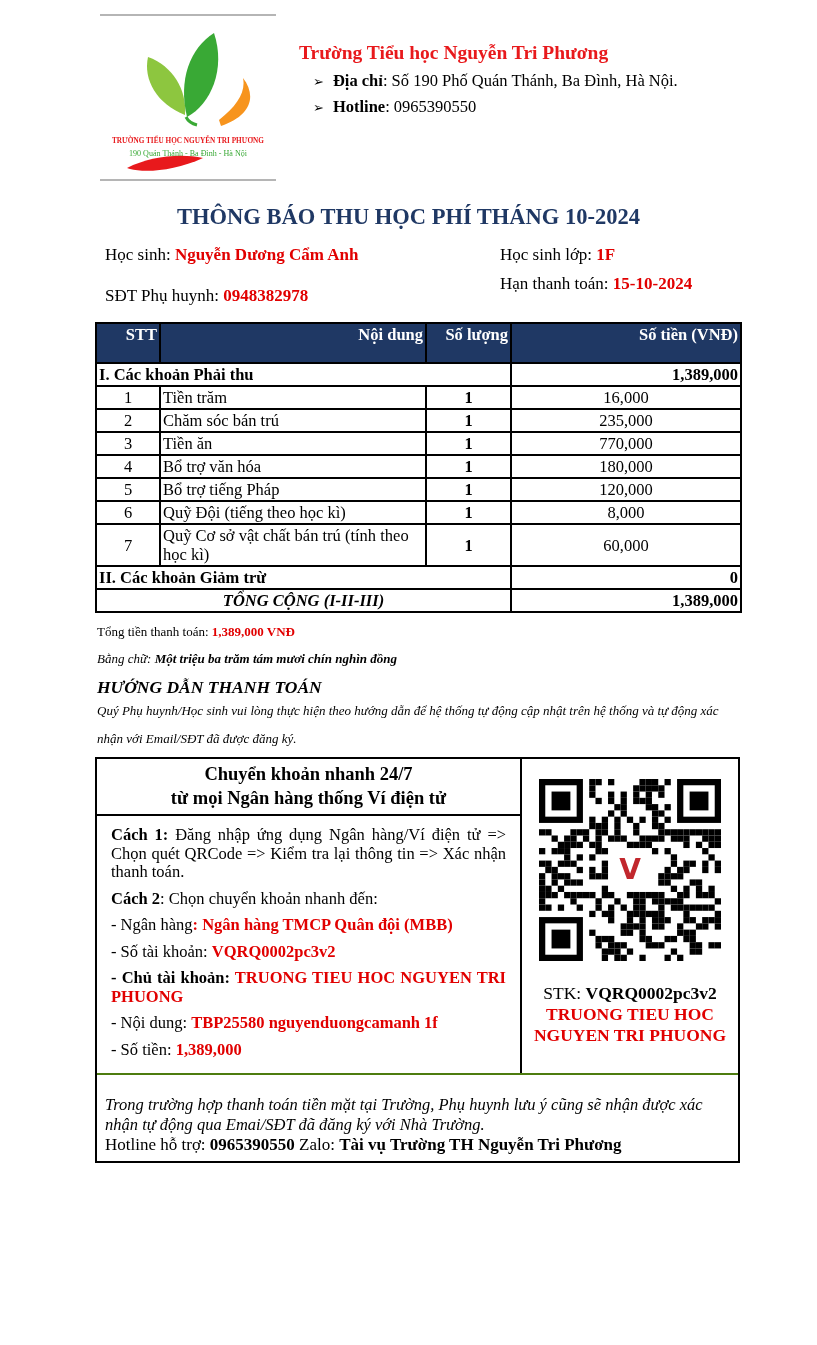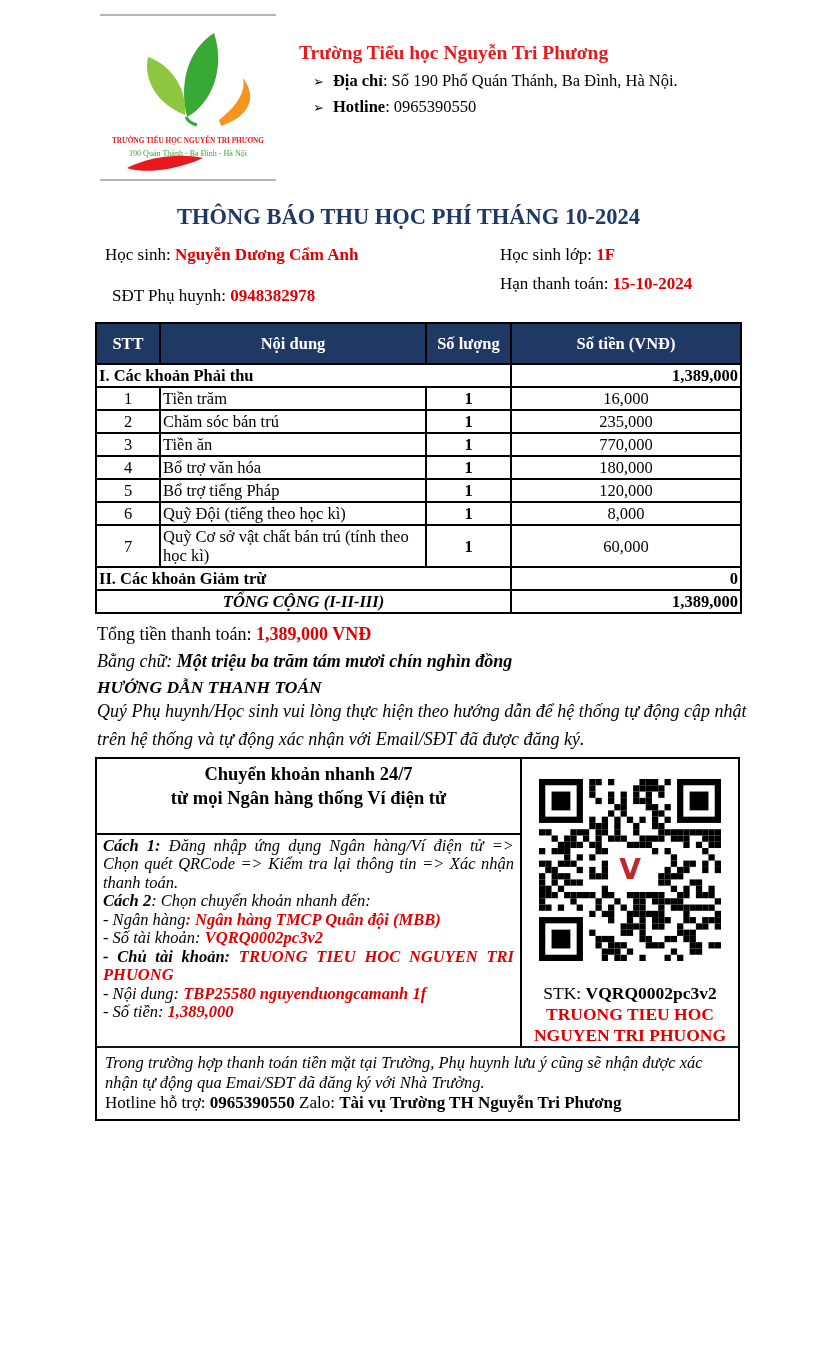--- a/index.html
+++ b/index.html
@@ -21,53 +21,53 @@
   .bullet-glyph{font-size:13px;margin-right:9px;font-family:"DejaVu Sans",sans-serif;}
 
   
   .doc-title{position:absolute;left:0;top:204px;width:100%;text-align:center;
              color:var(--navy);font-weight:bold;font-size:22.5px;}
   .fld{position:absolute;font-size:17px;line-height:21px;}
   .fld .val{color:var(--red);font-weight:bold;}
   #f-hs{left:105px;top:244px;}
   #f-lop{left:500px;top:244px;}
   #f-han{left:500px;top:273px;width:215px;}
-  #f-sdt{left:112px;top:285px;}
+  #f-sdt{left:105px;top:285px;}
 
   
   .fee-table{position:absolute;left:95px;top:322px;width:645px;border-collapse:collapse;table-layout:fixed;}
   .fee-table th,.fee-table td{border:2px solid #000;}
   .fee-table th{background:var(--navy);color:#fff;font-size:16.5px;font-weight:bold;
-                vertical-align:top;padding:10px 2px;line-height:19px;height:40px;}
+                vertical-align:top;padding:1px 2px;line-height:19px;height:40px;text-align:right;}
   .fee-table td{font-size:16.5px;line-height:19px;padding:1px 2px;}
   .cc{text-align:center;}
   .qty{text-align:center;font-weight:bold;}
   .sec-label{font-weight:bold;font-size:17.5px;padding-left:5px;}
   .sec-amt{text-align:right;font-weight:bold;font-size:17px;padding-right:3px;}
   .total-label{font-weight:bold;font-style:italic;text-align:center;font-size:18px;}
 
   
-  .sumline{position:absolute;left:97px;font-size:18px;}
+  .sumline{position:absolute;left:97px;font-size:13px;}
   #sum-total{top:624px;}
   #sum-total .val{color:var(--red);font-weight:bold;}
   #sum-words{top:651px;font-style:italic;}
   #sum-words .val{font-weight:bold;}
   #guide-title{top:677px;font-weight:bold;font-style:italic;font-size:17.5px;}
   #guide-text{top:697px;width:650px;font-style:italic;line-height:28px;}
 
   
   .paybox{position:absolute;left:95px;top:757px;width:645px;border:2.5px solid #000;
           display:grid;grid-template-columns:423px 1fr;
           grid-template-areas:"h q" "b q" "f f";background:#fff;}
   .pb-header{grid-area:h;border-bottom:2px solid #000;text-align:center;font-weight:bold;
              font-size:18.5px;line-height:24px;padding:3px 0 4px;}
   .pb-body{grid-area:b;padding:2px 6px 6px;font-size:16.5px;line-height:18.5px;text-align:justify;}
-  .pb-body .pline{margin:0;font-style:italic;}
+  .pb-body .pline{margin:8px;}
   .pb-qr{grid-area:q;border-left:2px solid #000;text-align:center;padding-top:20px;}
-  .pb-footer{grid-area:f;border-top:2px solid #0f172a;padding:5px 8px 5px;}
+  .pb-footer{grid-area:f;border-top:2px solid #4d7c0f;padding:20px 8px 5px;}
   .seg-b{font-weight:bold;}
   .seg-rb{font-weight:bold;color:var(--red);}
   .pb-note{font-style:italic;font-size:16.5px;line-height:19.5px;}
   .pb-hotline{font-size:17px;line-height:22px;}
   .qr-wrap{position:relative;display:inline-block;line-height:0;}
   .qr-logo{position:absolute;top:50%;left:50%;transform:translate(-50%,-50%);
            width:36px;height:36px;background:#fff;border-radius:4px;
            display:flex;align-items:center;justify-content:center;
            color:#c1272d;font-weight:bold;font-size:28px;font-family:"DejaVu Sans",sans-serif;}
   .qr-stk{font-size:17.5px;margin-top:18px;}

